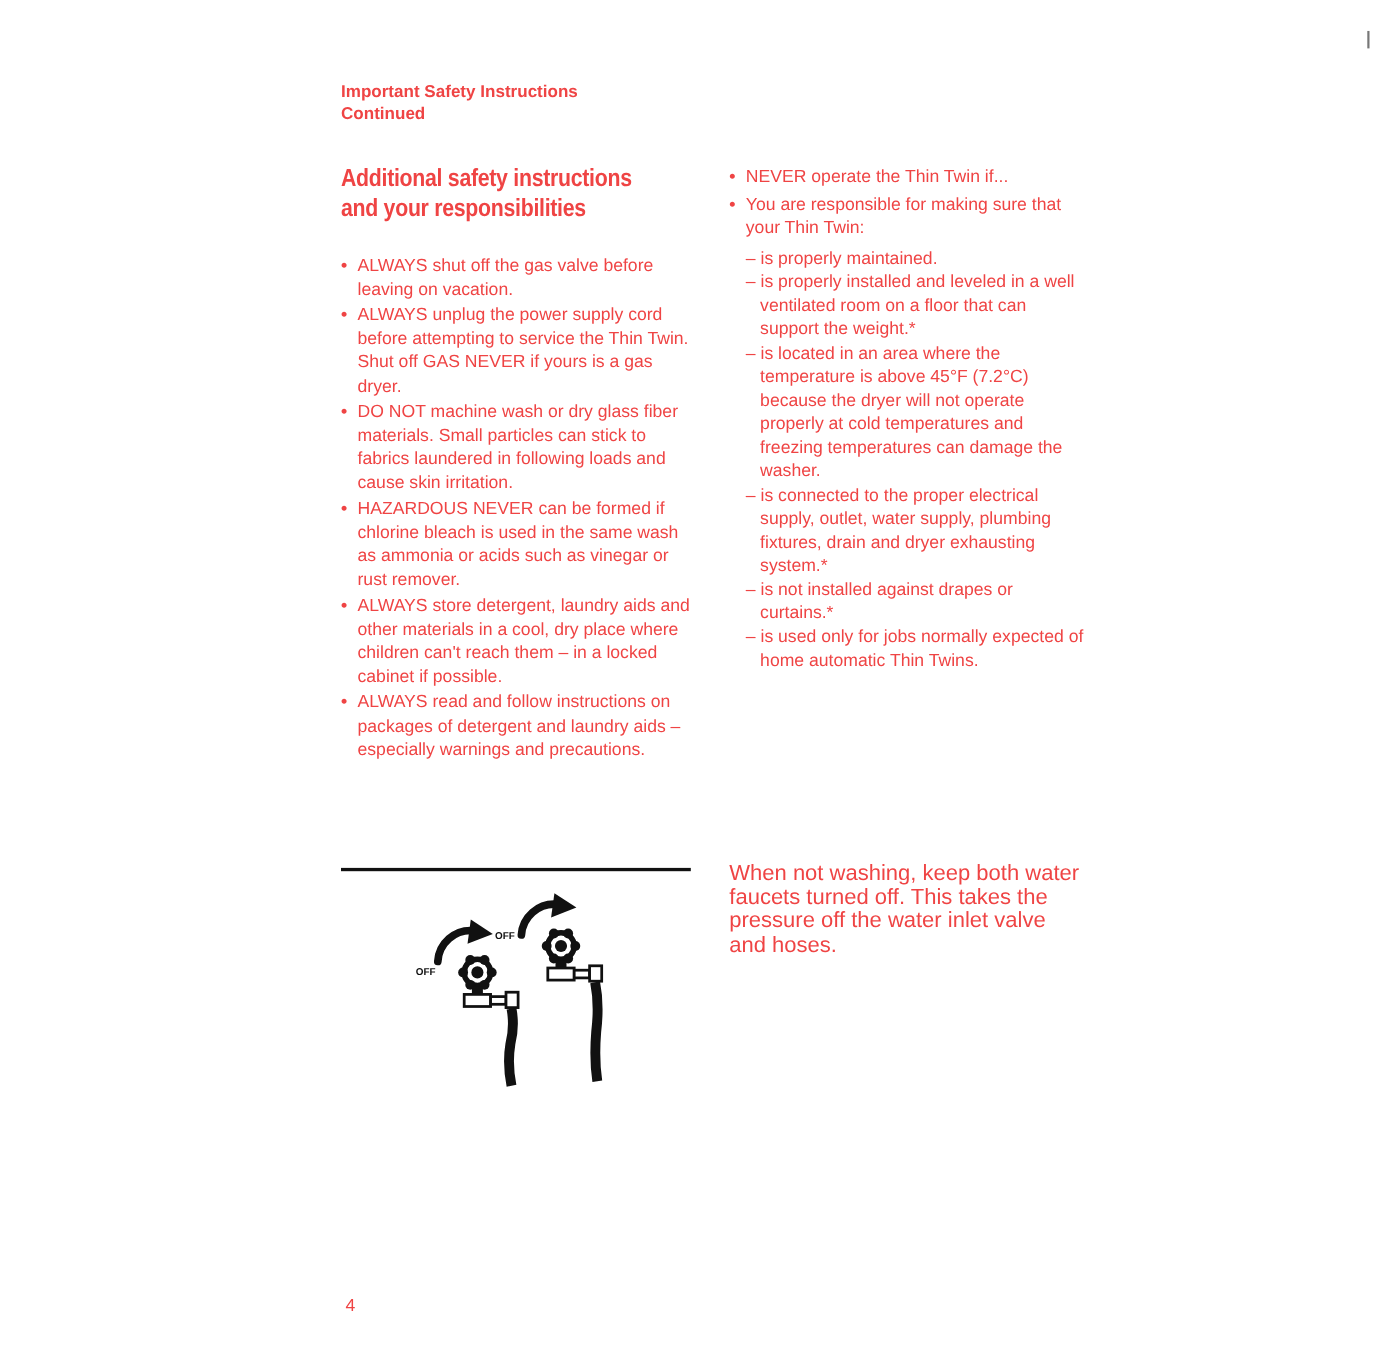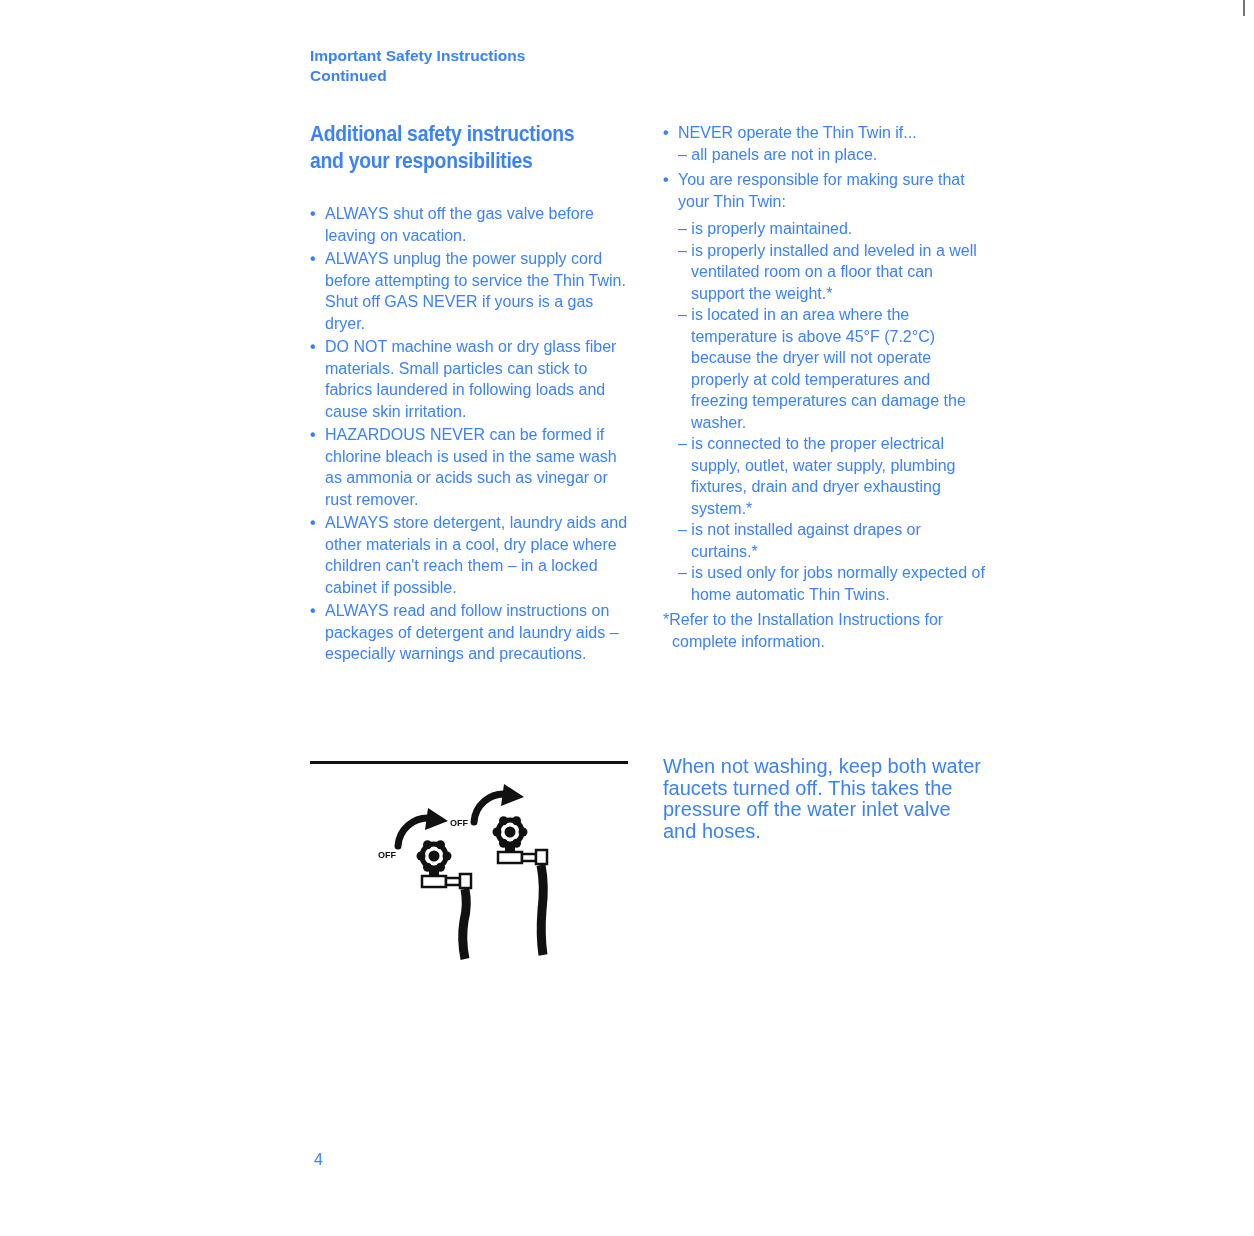--- a/index.html
+++ b/index.html
@@ -3,22 +3,23 @@
 <meta charset="utf-8">
 <style>
   * { margin: 0; padding: 0; box-sizing: border-box; }
   html, body { background: #ffffff; }
   .page {
     position: relative;
     width: 1254px;
     height: 1172px;
     background: #ffffff;
     font-family: "Liberation Sans", "DejaVu Sans", sans-serif;
-    color: #3b82f6;
+    color: #ef4444;
     overflow: hidden;
+    margin-top: 28px;
   }
   .header {
     position: absolute;
     left: 310px; top: 46px;
     font-size: 15.5px;
     font-weight: 700;
     line-height: 20px;
   }
   .heading {
     position: absolute;
@@ -140,28 +141,27 @@
       <div class="bullet-item">
         <span class="bullet-mark">•</span>
         <div class="bullet-body"><span class="b">ALWAYS</span><span> read and follow instructions on packages of detergent and laundry aids – especially warnings and precautions.</span></div>
       </div>
     </div>
 
   <div class="right-col">
     <div>
         <div class="bullet-item">
           <span class="bullet-mark">•</span>
-          <div class="bullet-body"><span class="b">NEVER</span><span> operate the Thin Twin if...</span><div class="sub-item">– all panels are not in place.</div></div>
+          <div class="bullet-body"><span class="b">NEVER</span><span> operate the Thin Twin if...</span></div>
         </div>
         <div class="bullet-item">
           <span class="bullet-mark">•</span>
           <div class="bullet-body"><span class="b">You are responsible for making sure that your Thin Twin:</span><div class="sub-item">– is properly maintained.</div><div class="sub-item">– is properly installed and leveled in a well ventilated room on a floor that can support the weight.*</div><div class="sub-item">– is located in an area where the temperature is above 45°F (7.2°C) because the dryer will not operate properly at cold temperatures and freezing temperatures can damage the washer.</div><div class="sub-item">– is connected to the proper electrical supply, outlet, water supply, plumbing fixtures, drain and dryer exhausting system.*</div><div class="sub-item">– is not installed against drapes or curtains.*</div><div class="sub-item">– is used only for jobs normally expected of home automatic Thin Twins.</div></div>
         </div>
       </div>
-    <div class="footnote">*Refer to the Installation Instructions for complete information.</div>
   </div>
 
   <div class="rule"></div>
 
   <svg class="illustration" width="210" height="190" viewBox="0 0 210 190" xmlns="http://www.w3.org/2000/svg">
 
     <g transform="translate(62,78)">
       <path class="arrow" d="M -36,-10 A 30,30 0 0 1 -4,-38"></path>
       <polygon points="-6,-48 14,-35 -9,-26" fill="#111"></polygon>
       <circle r="12" fill="none" stroke="#111" stroke-width="5"></circle>

